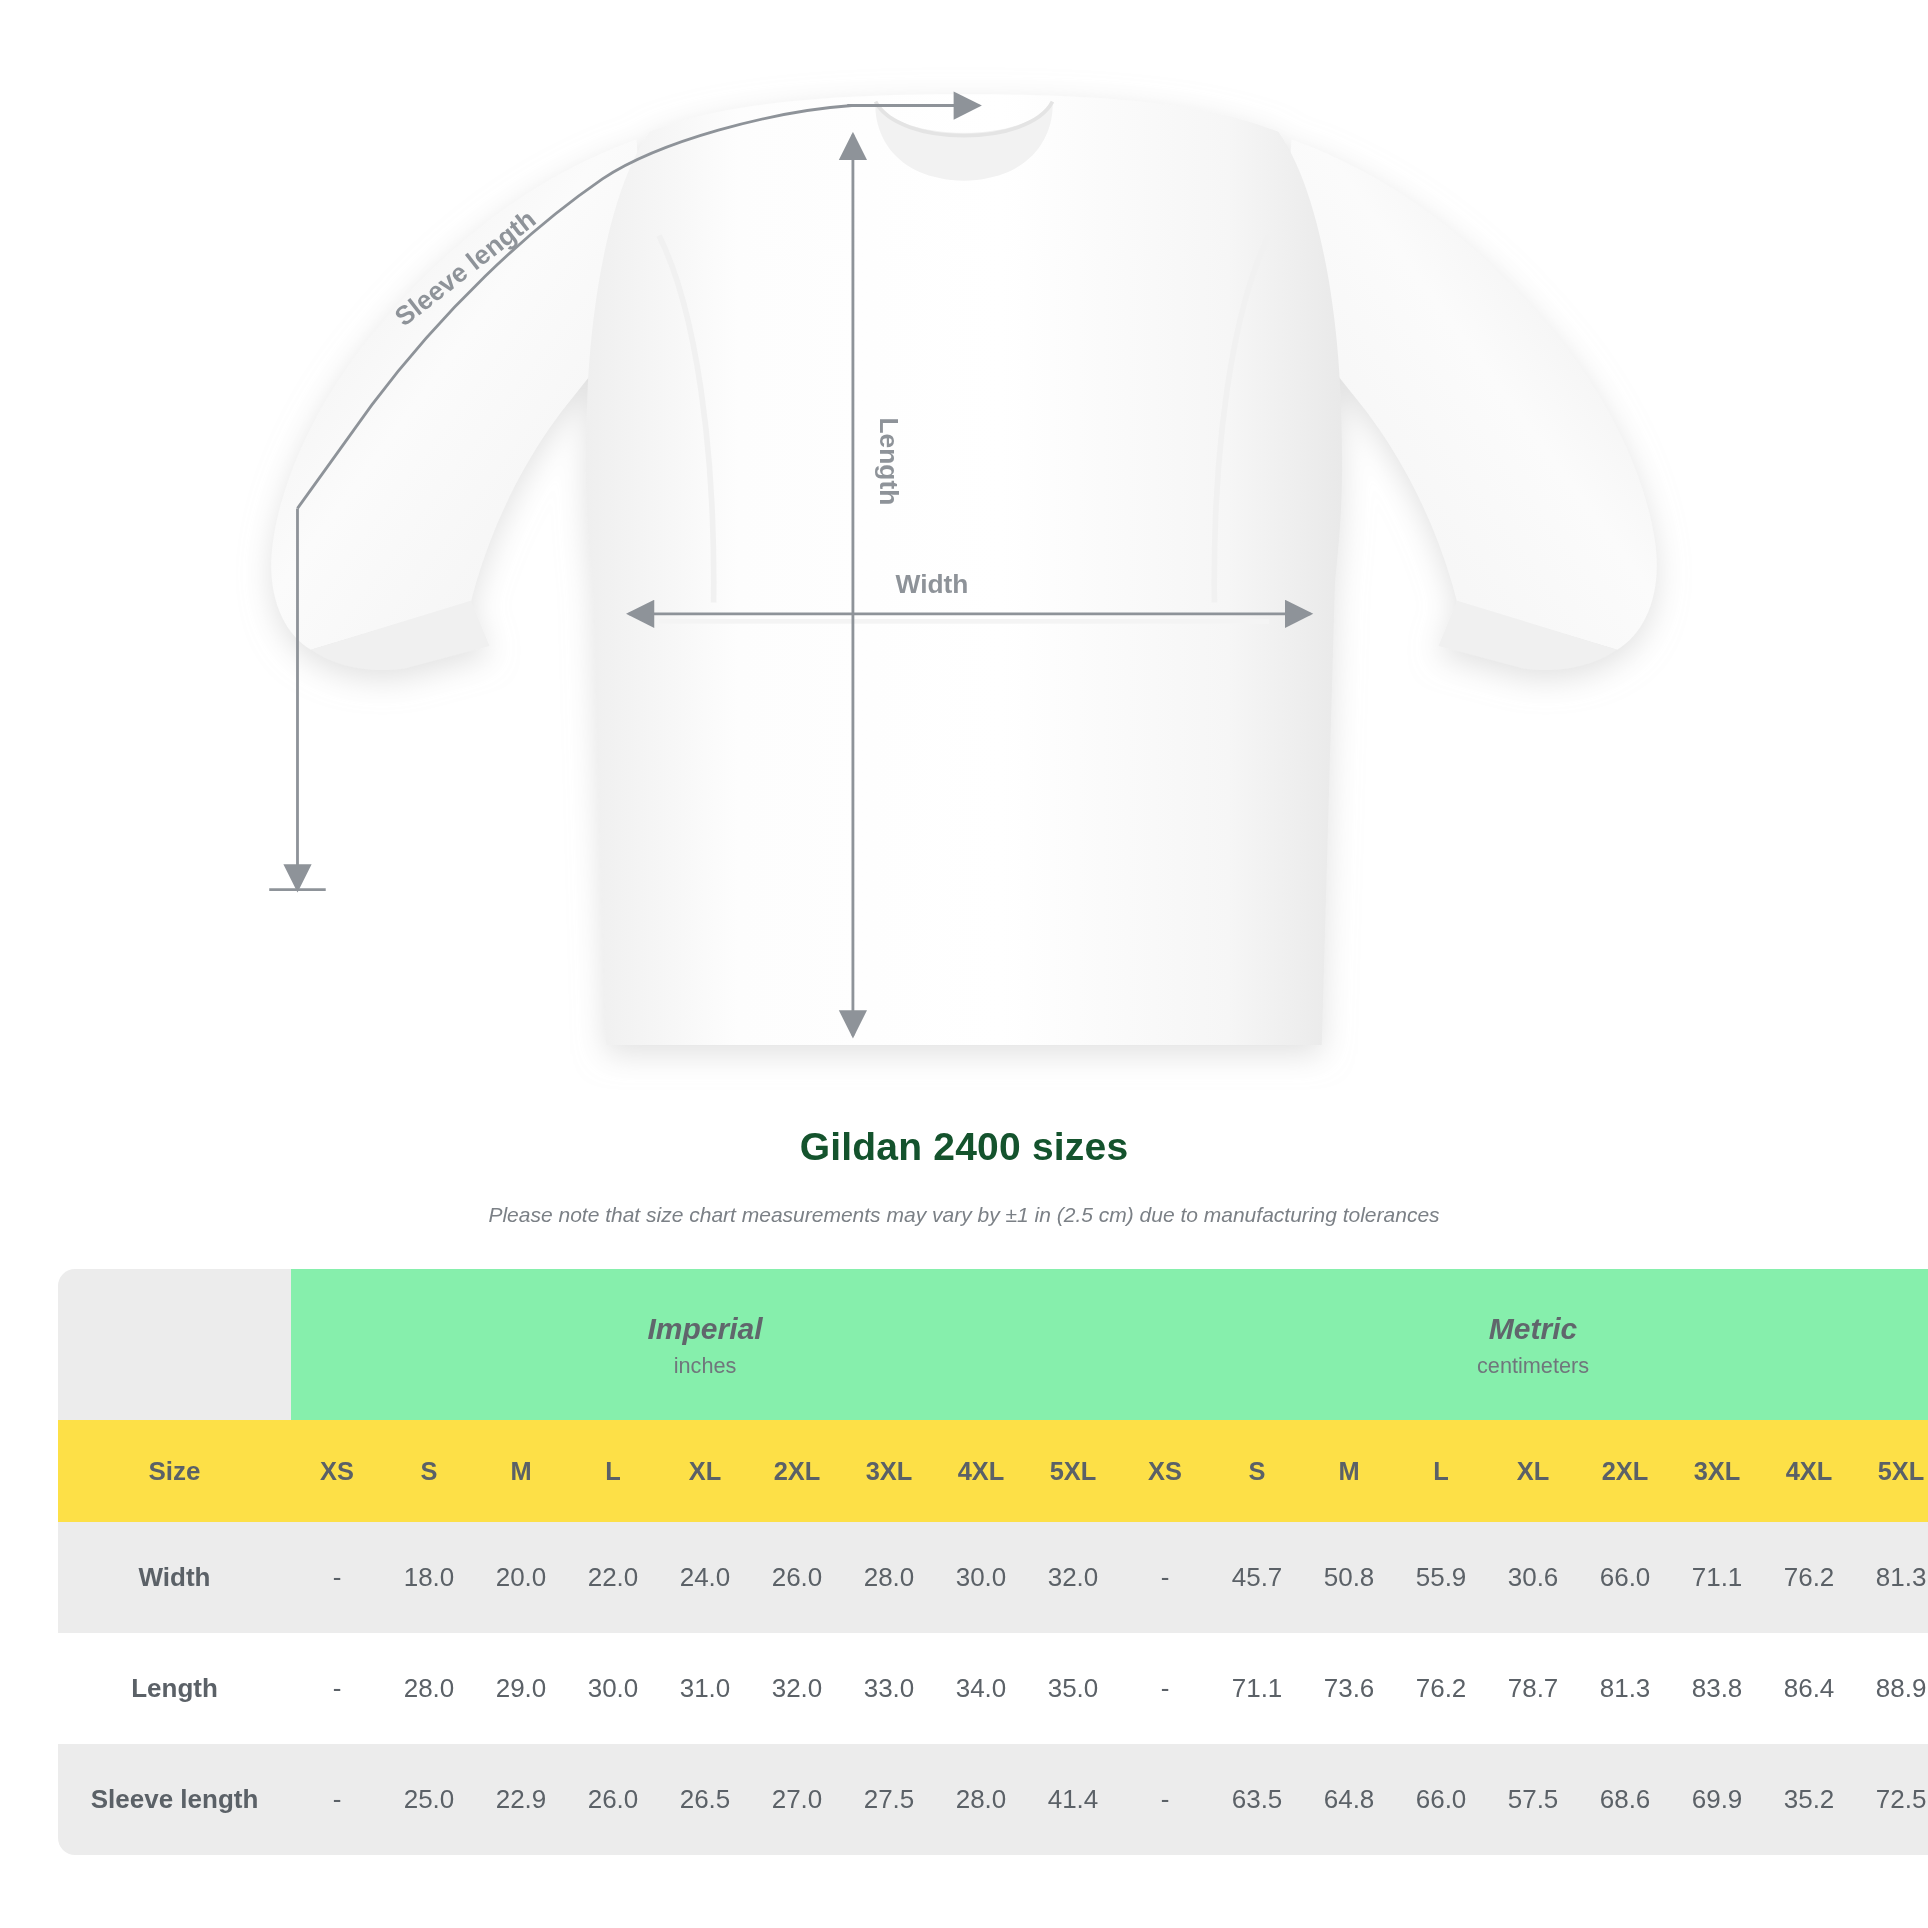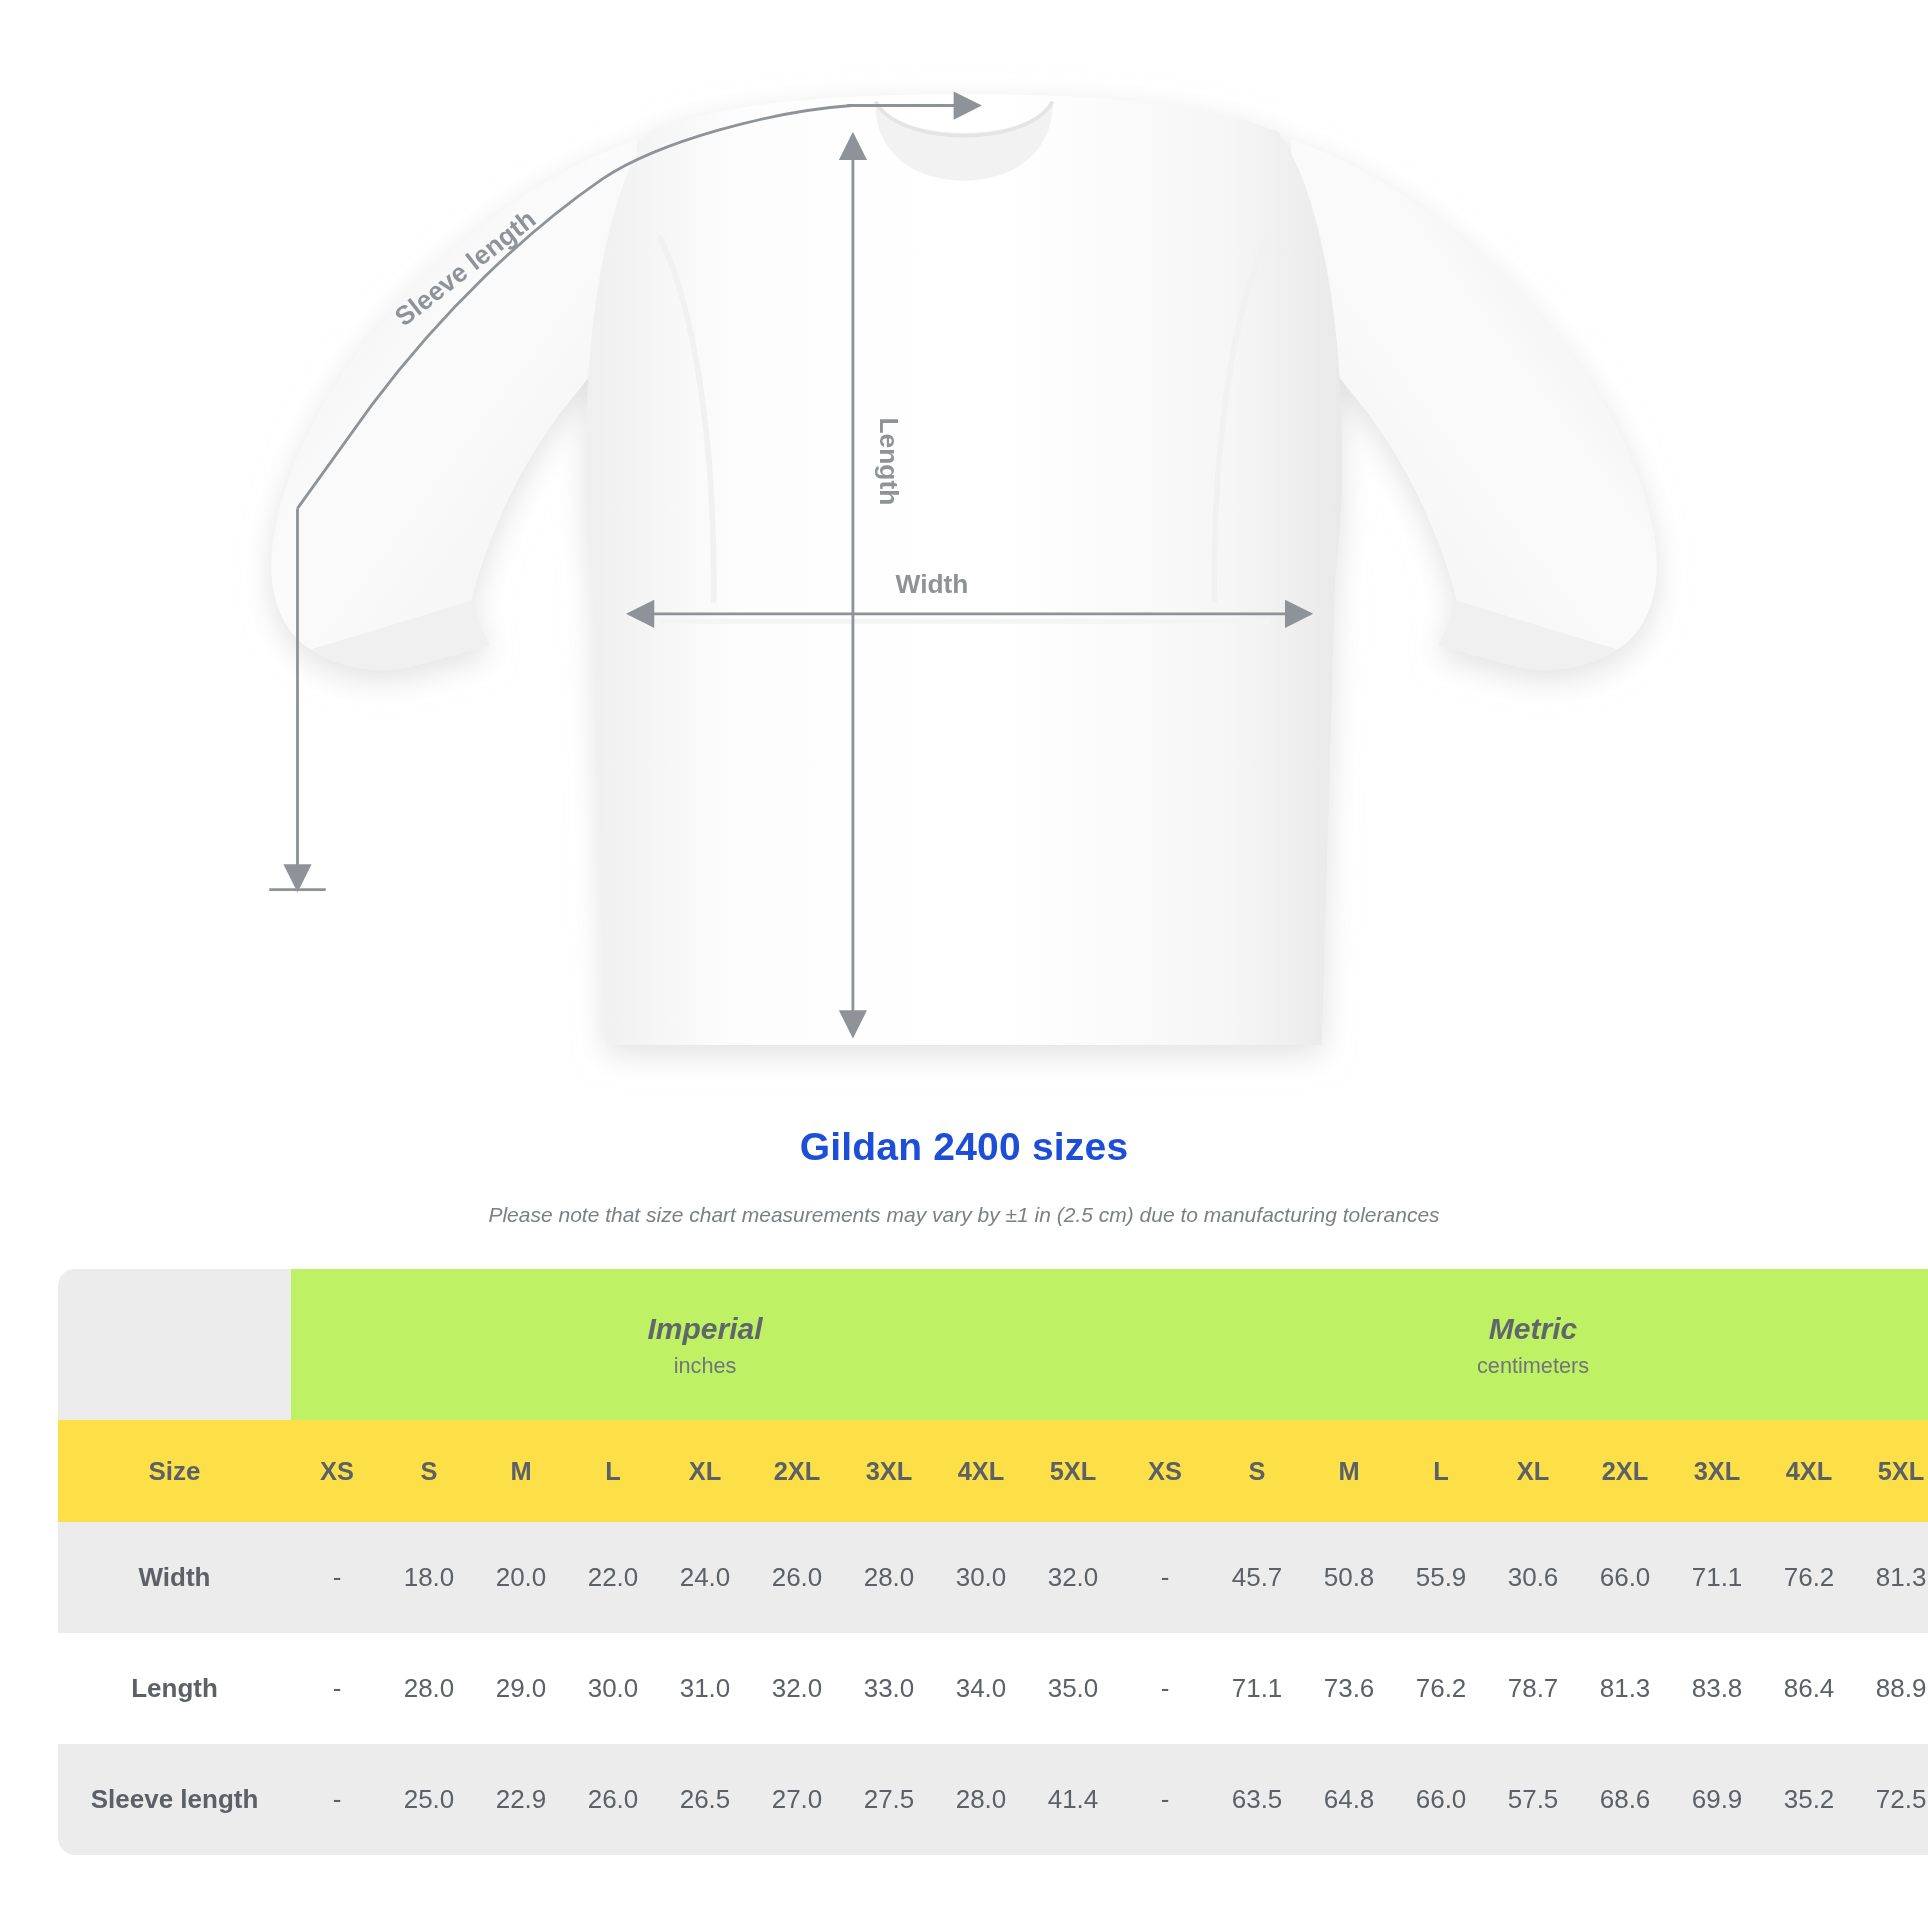--- a/index.html
+++ b/index.html
@@ -37,21 +37,21 @@
   #title-block {
     position: absolute;
     left: 0;
     top: 1125px;
     width: 1928px;
     text-align: center;
   }
   #chart-title {
     font-size: 39px;
     font-weight: bold;
-    color: #1d4ed8;
+    color: #14532d;
     letter-spacing: 0.2px;
     margin: 0;
   }
   #chart-note {
     margin-top: 34px;
     font-size: 21px;
     font-style: italic;
     color: #7b8086;
   }
 
@@ -70,21 +70,21 @@
     overflow: hidden;
   }
   table.size-table td,
   table.size-table th {
     border: none;
     text-align: center;
     vertical-align: middle;
   }
   
   tr.unit-row td {
-    background: #bef264;
+    background: #86efac;
     height: 151px;
     padding: 0;
   }
   tr.unit-row td.label-cell { background: #ececec; }
   .unit-name {
     font-size: 30px;
     font-weight: bold;
     font-style: italic;
     color: #60666c;
     line-height: 1.25;

